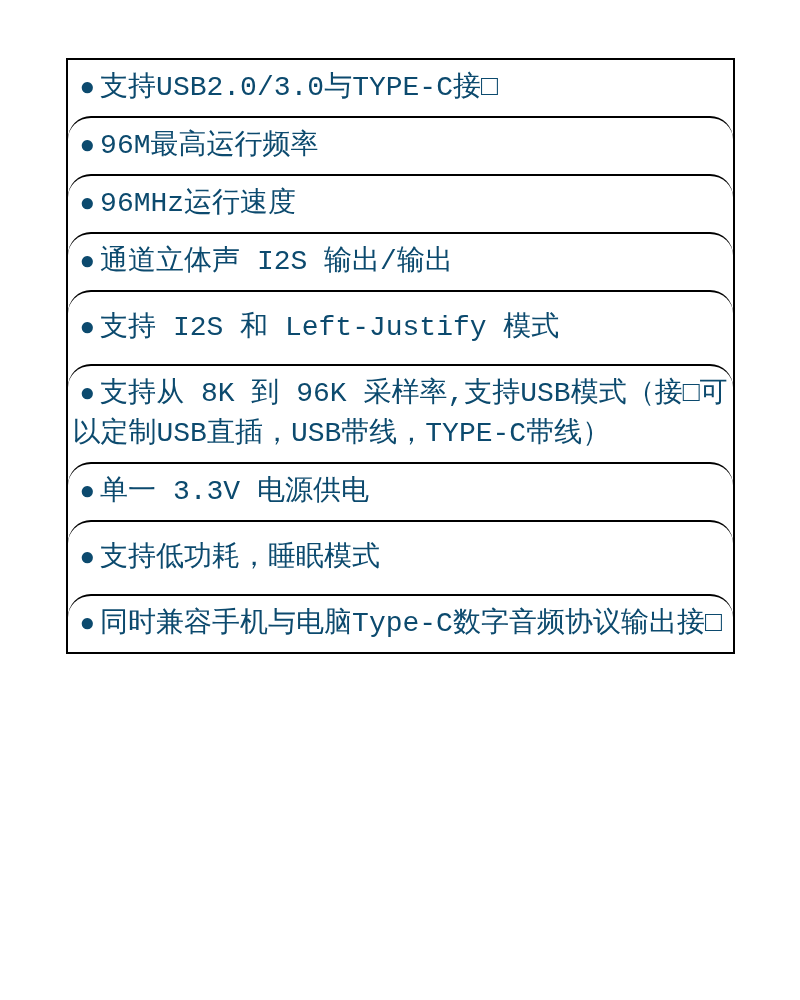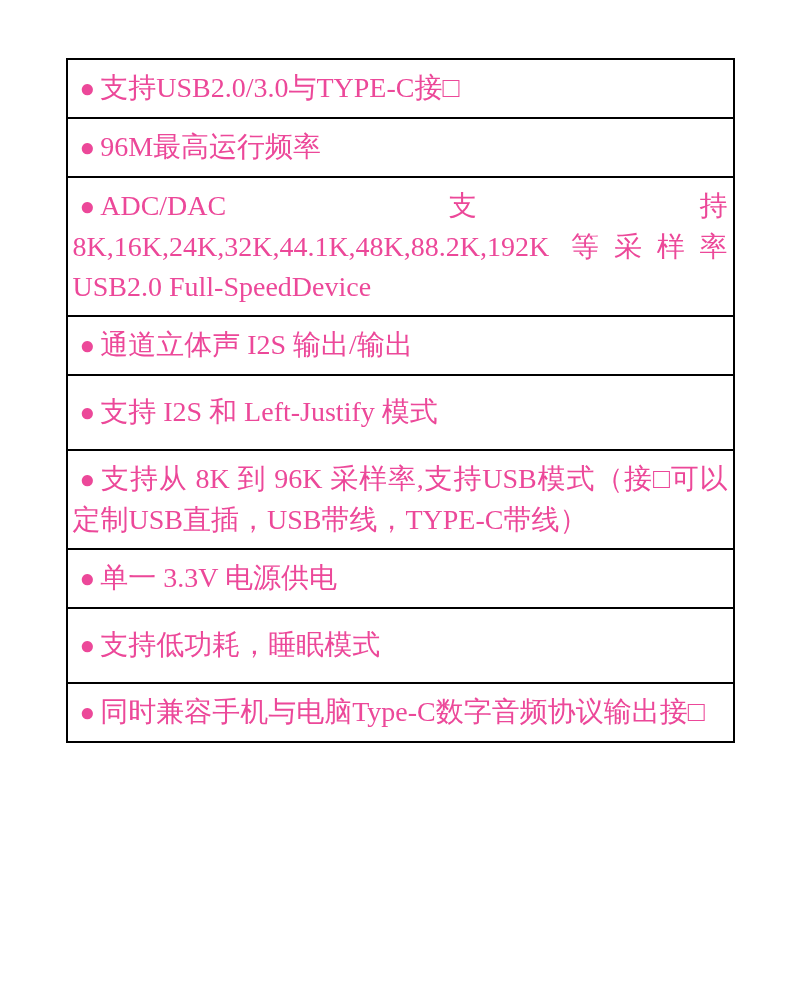--- a/index.html
+++ b/index.html
@@ -20,31 +20,32 @@
     width: 669px;
     margin: 58px auto 0 auto;
     border: 2px solid #000000;
     background: #ffffff;
   }
   .feature-row {
     padding: 8px 5px 8px 5px;
   }
   .feature-row + .feature-row {
     border-top: 2px solid #000000;
+    border-radius: 23px;
   }
   
   .feature-row:nth-child(5),
   .feature-row:nth-child(8) {
     padding-top: 16px;
     padding-bottom: 16px;
   }
   .feature-text {
     margin: 0;
-    color: #ec4899;
-    font-family: Liberation Serif, serif;
+    color: #0c4a6e;
+    font-family: Liberation Mono, monospace;
     font-size: 28px;
     line-height: 40px;
     text-align: justify;
     text-indent: 7px;
     word-wrap: break-word;
   }
   .bullet {
     display: inline-block;
     text-indent: 0;
     font-size: 26px;
@@ -60,24 +61,24 @@
 
     <div class="feature-row">
       <p class="feature-text"><span class="bullet">●</span><span>支持USB2.0/3.0与TYPE-C接□</span></p>
     </div>
 
     <div class="feature-row">
       <p class="feature-text"><span class="bullet">●</span><span>96M最高运行频率</span></p>
     </div>
 
 
+    <div class="feature-row">
+      <p class="feature-text"><span class="bullet">●</span><span>96MHz运行速度</span></p>
+    </div>
 
-    <div class="feature-row">
-      <p class="feature-text"><span class="bullet">●</span><span>ADC/DAC支持8K,16K,24K,32K,44.1K,48K,88.2K,192K 等采样率USB2.0 Full-SpeedDevice</span></p>
-    </div>
 
     <div class="feature-row">
       <p class="feature-text"><span class="bullet">●</span><span>通道立体声 I2S 输出/输出</span></p>
     </div>
 
     <div class="feature-row">
       <p class="feature-text"><span class="bullet">●</span><span>支持 I2S 和 Left-Justify 模式</span></p>
     </div>
 
     <div class="feature-row">

